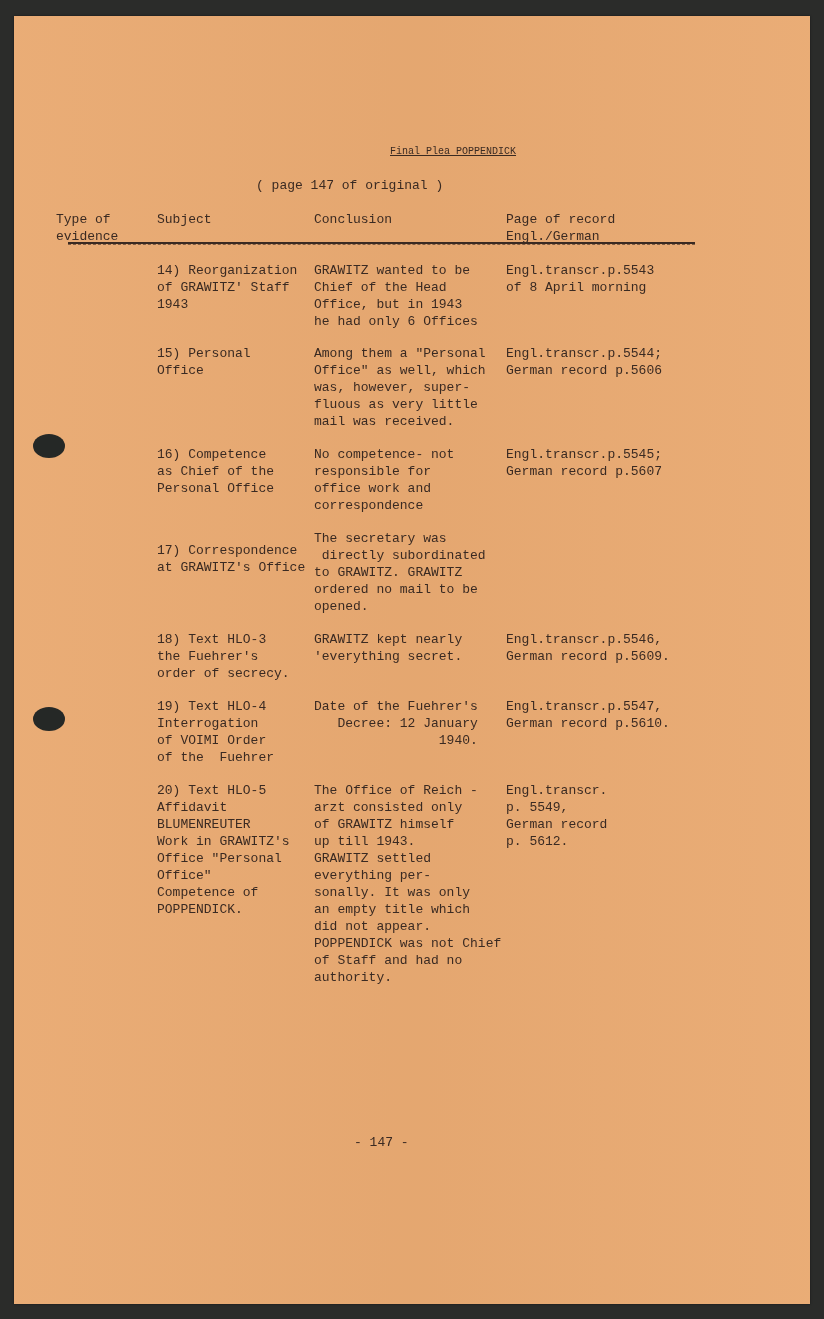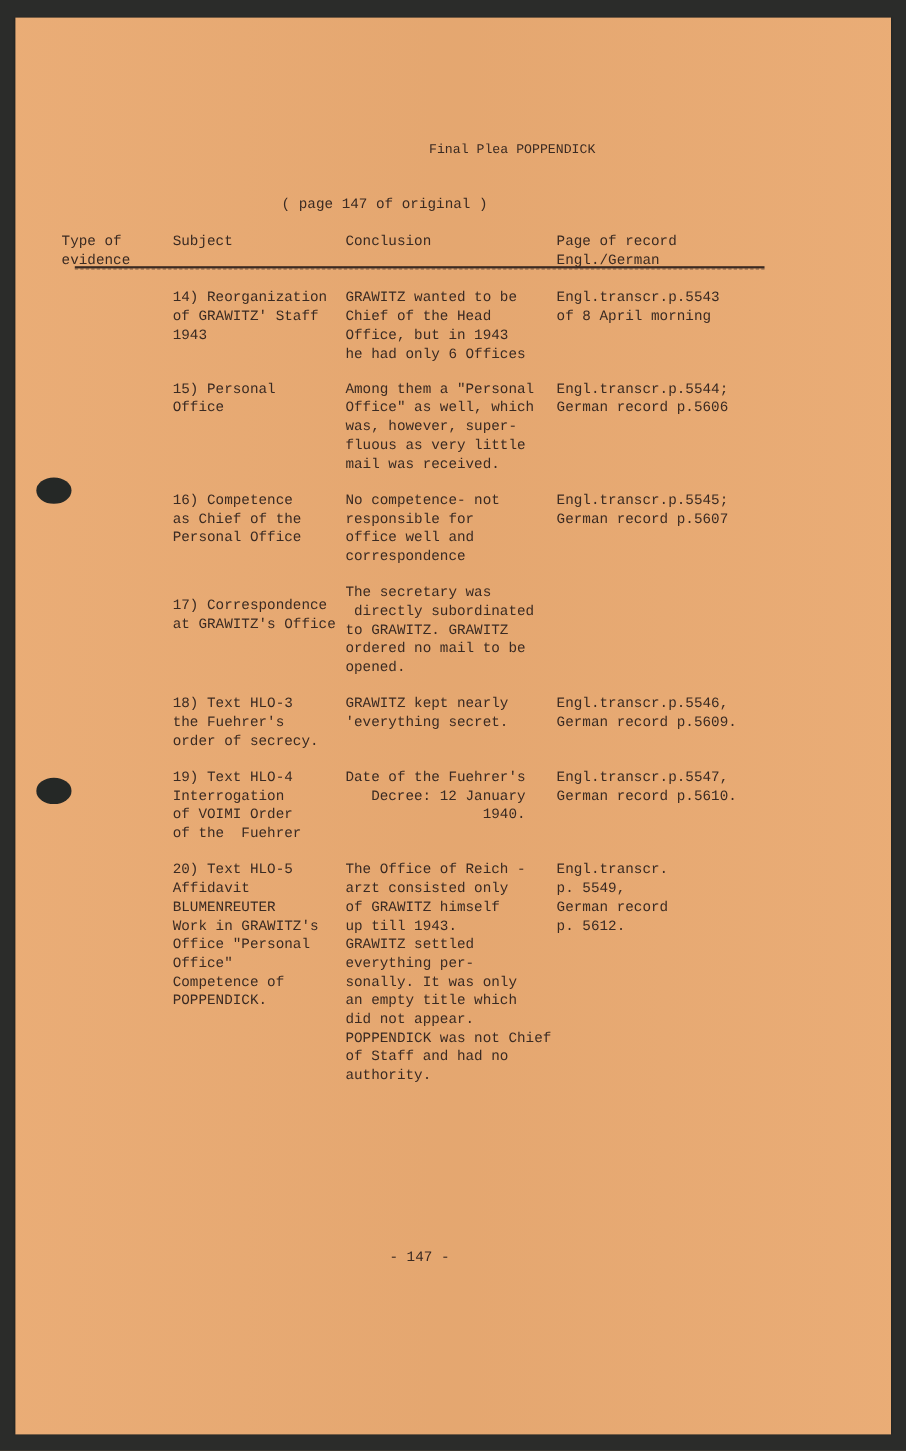--- a/index.html
+++ b/index.html
@@ -20,22 +20,22 @@
       box-shadow: 0 0 2px rgba(0,0,0,0.5);
     }
     .hole {
       position: absolute;
       width: 32px; height: 24px;
       border-radius: 50%;
       background: #252826;
     }
     .text { color: #3a2a22; font-size: 13px; line-height: 17px; white-space: pre; }
     .title {
-      position: absolute; left: 390px; top: 128px;
-      font-size: 12px; 
+      position: absolute; left: 390px; top: 143px;
+      font-size: 10px; text-decoration: underline;
     }
     .subtitle { position: absolute; left: 256px; top: 177px; text-align: right; }
     .hdr { position: absolute; top: 211px; }
     .rule {
       position: absolute; left: 68px; top: 242px;
       width: 627px; height: 0;
       border-top: 2px solid #3a2a22;
       border-bottom: 1px dashed rgba(58,42,34,0.6);
     }
     .cell { position: absolute; }
@@ -85,21 +85,21 @@
   <div class="text cell c-page" style="top:345px;">Engl.transcr.p.5544;
 German record p.5606</div>
 </div>
 
 <div>
   <div class="text cell c-subj" style="top:446px;">16) Competence
 as Chief of the
 Personal Office</div>
   <div class="text cell c-conc" style="top:446px;">No competence- not
 responsible for
-office well and
+office work and
 correspondence</div>
   <div class="text cell c-page" style="top:446px;">Engl.transcr.p.5545;
 German record p.5607</div>
 </div>
 
 <div>
   <div class="text cell c-subj" style="top:530px;margin-top:12px;">17) Correspondence
 at GRAWITZ's Office</div>
   <div class="text cell c-conc" style="top:530px;">The secretary was
  directly subordinated

